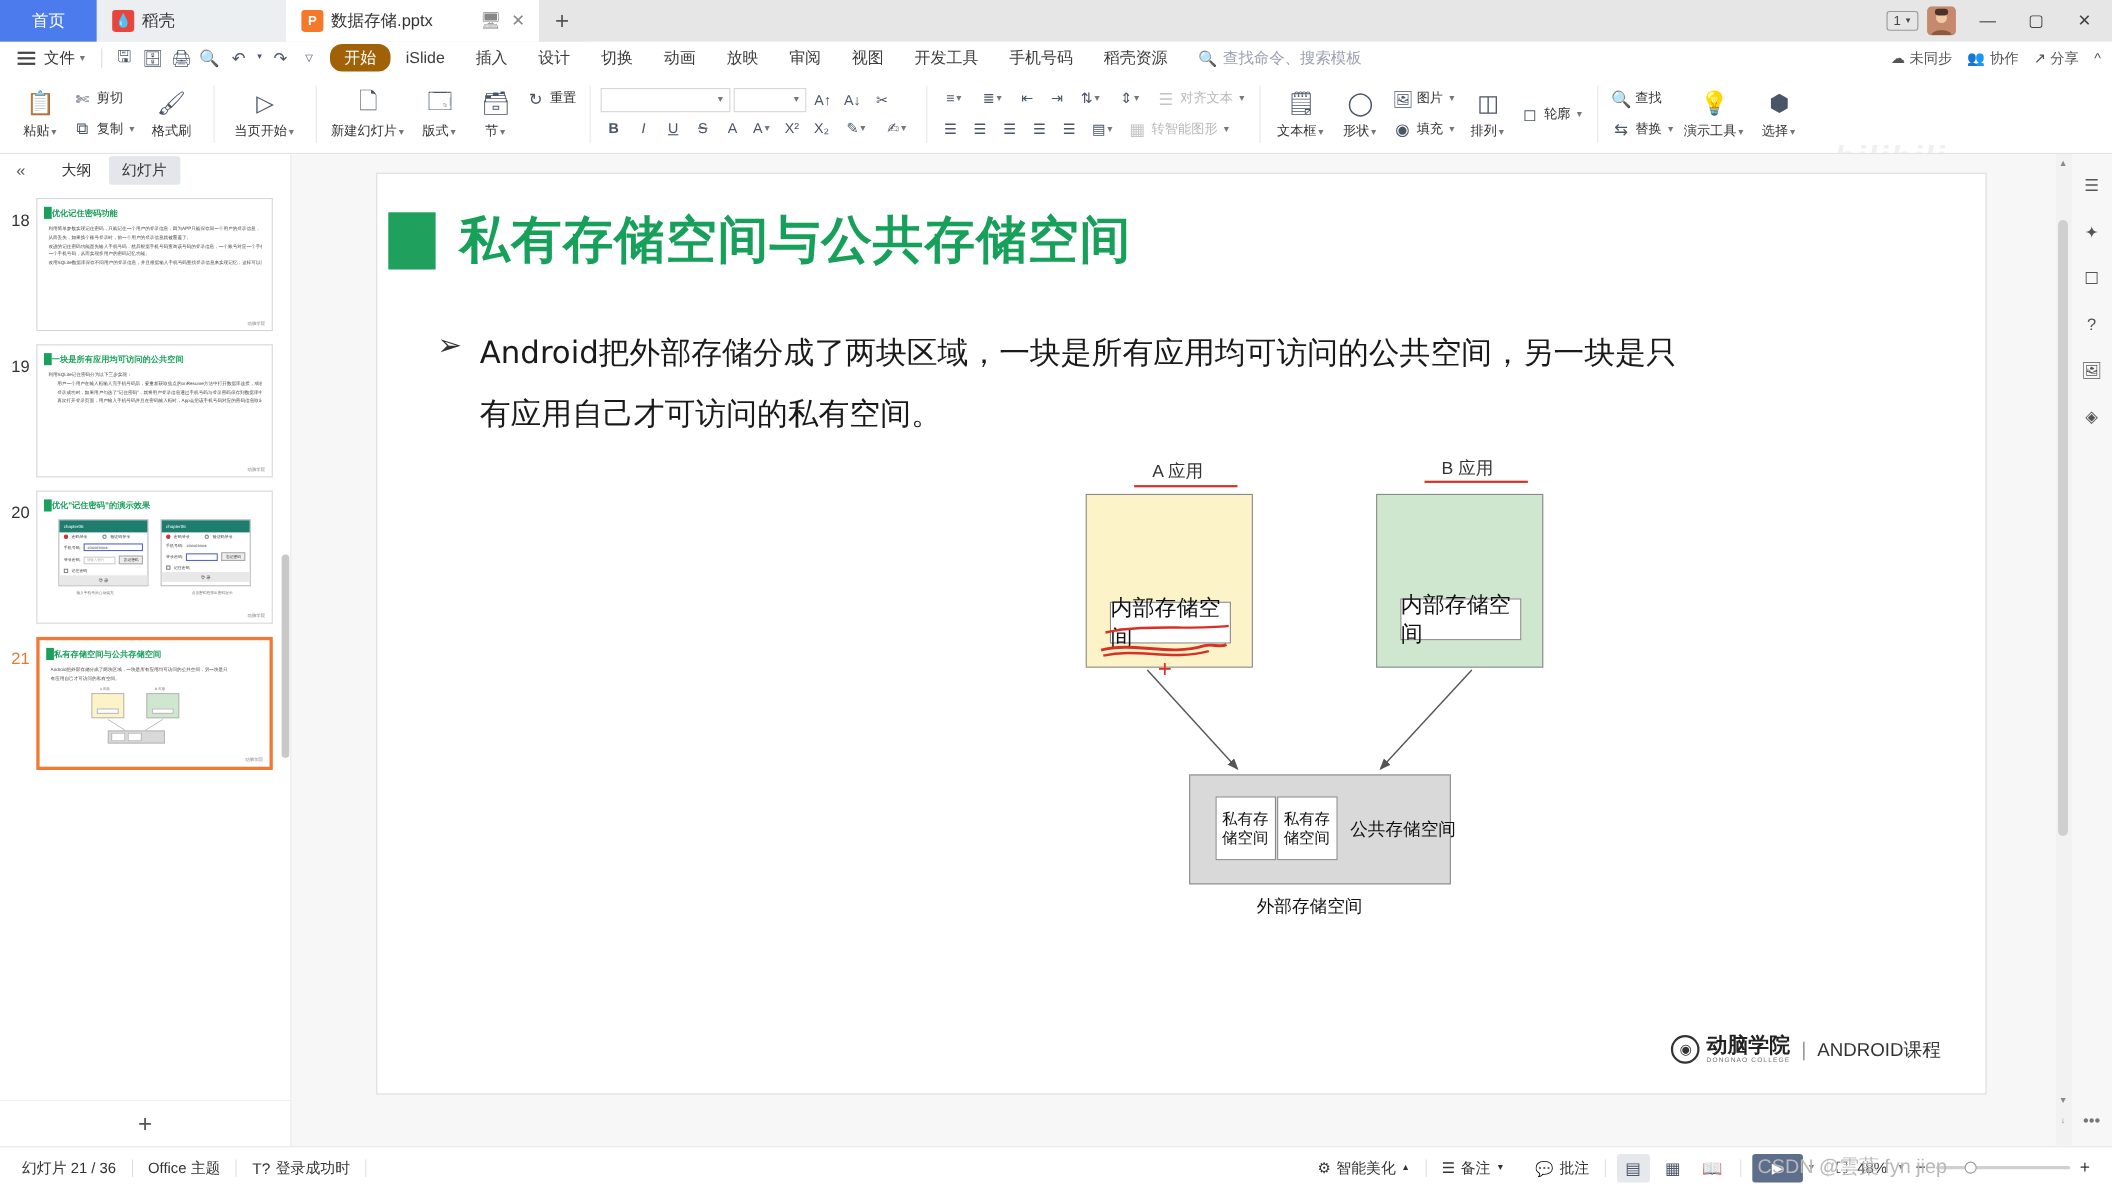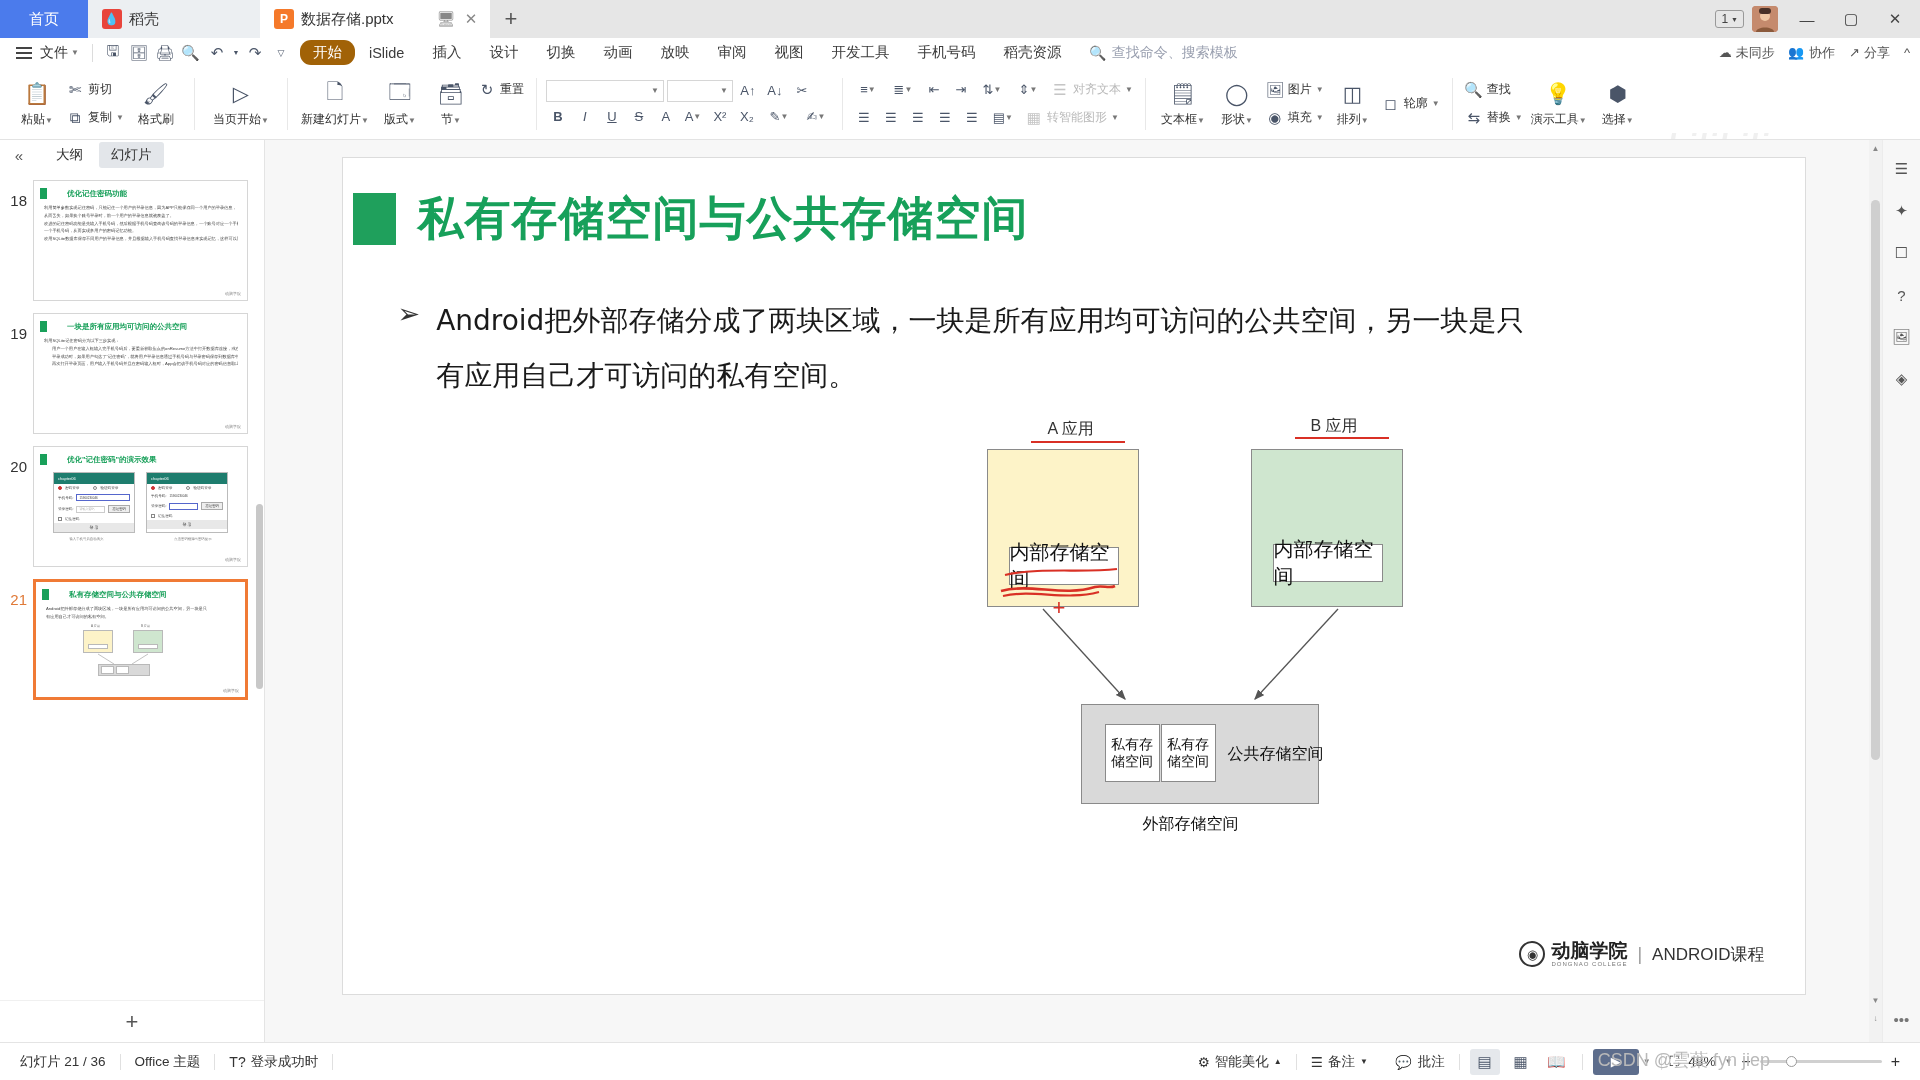--- a/index.html
+++ b/index.html
@@ -84,21 +84,21 @@
   .sp-tabs { display:flex; gap:4px; margin-left:8px; }
   .sp-tab { font-size:13.5px; padding:4px 12px; color:#333; border-radius:3px; }
   .sp-tab.active { background:#e3e6ea; }
   .sp-list { flex:1; overflow:hidden; position:relative; padding-top:4px;}
   .thumbrow { display:flex; align-items:flex-start; padding:6px 6px 6px 0; }
   .thnum { width:33px; text-align:right; padding-right:6px; font-size:15px; color:#333; padding-top:12px;}
   .thnum.sel { color:#e07a38; }
   .thumb { width:215px; height:121px; background:#fff; border:1px solid #d6d6d6; position:relative;
      overflow:hidden; flex-shrink:0;}
   .thumb.sel { border:3px solid #f07a35; }
-  .th-title { display:flex; align-items:center; gap:20px; margin:7px 0 0 6px;}
+  .th-title { display:flex; align-items:center; gap:0; margin:7px 0 0 6px;}
   .th-bar { width:7px; height:11px; background:#19a05a; flex-shrink:0; }
   .th-titletext { font-size:7.5px; color:#18a05a; font-weight:bold; white-space:nowrap; overflow:hidden;}
   .th-body { padding:5px 9px 0 10px; }
   .th-line { font-size:4.2px; color:#444; line-height:1.85; white-space:nowrap; overflow:hidden;
      text-overflow:clip; display:block;}
   .th-logo { position:absolute; right:6px; bottom:4px; font-size:4px; color:#888; white-space:nowrap;}
   .sp-add { height:42px; display:flex; align-items:center; justify-content:center; font-size:22px; color:#555;
      border-top:1px solid #f0f0f0;}
 
   

